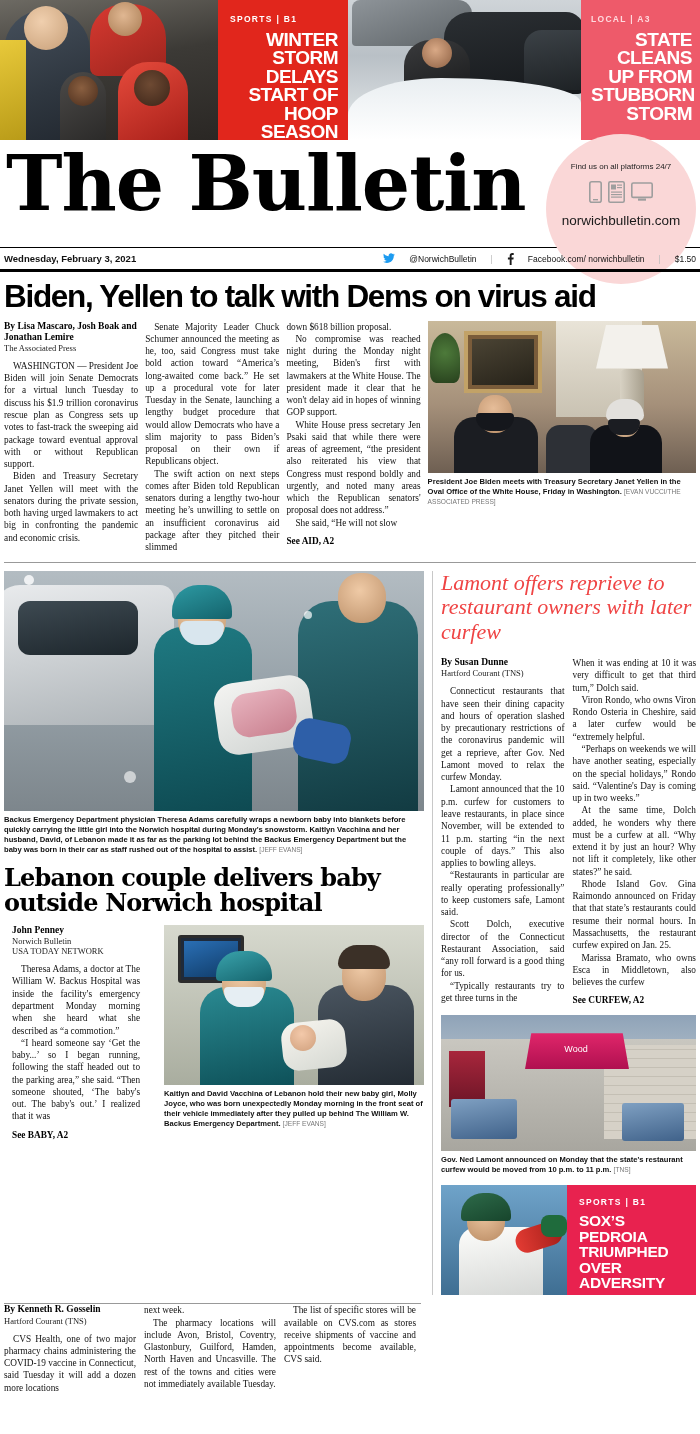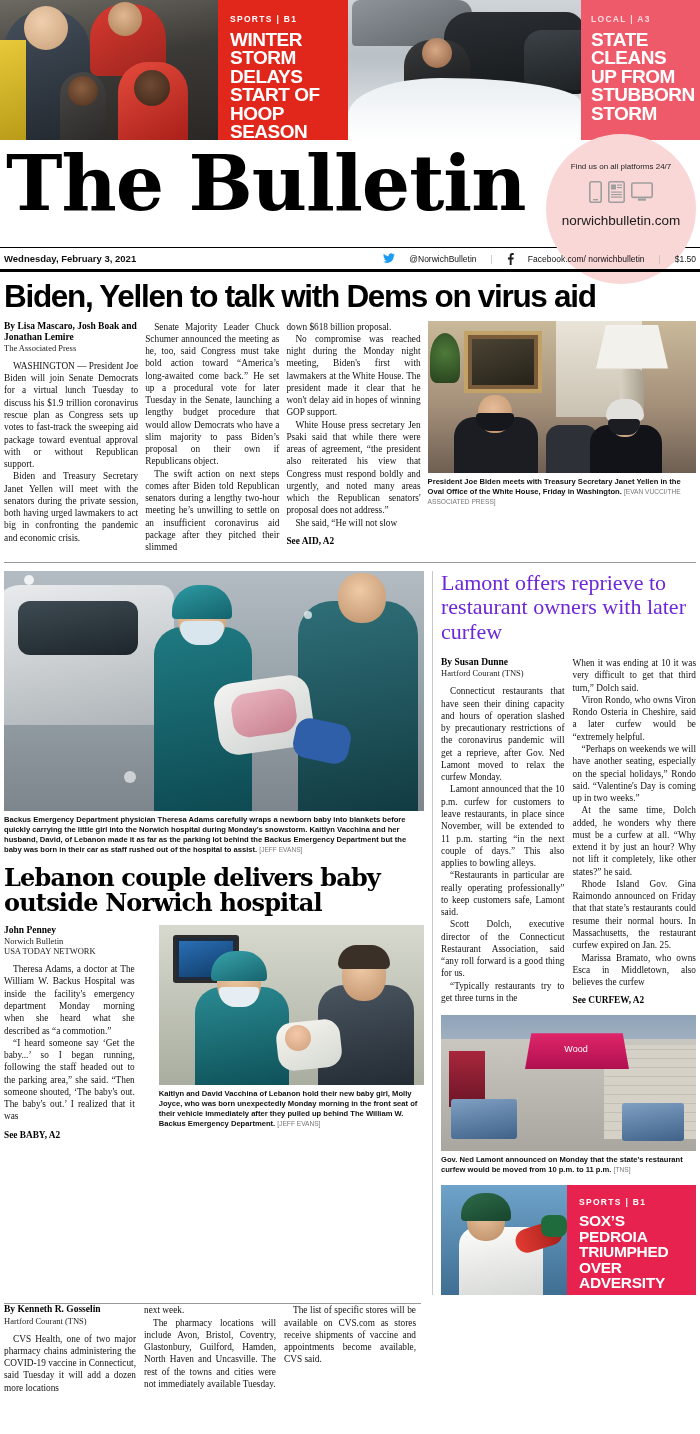--- a/index.html
+++ b/index.html
@@ -45,20 +45,21 @@
     padding: 14px 10px 0 12px;
   }
   .teaser-kicker {
     font-family: "Liberation Sans", sans-serif; font-weight: bold;
     font-size: 8.5px; letter-spacing: 1.3px; margin-bottom: 7px;
   }
   .teaser-hed {
     font-family: "Liberation Sans", sans-serif; font-weight: bold;
     font-size: 19px; line-height: 0.97; letter-spacing: -0.5px;
     text-transform: uppercase;
+    text-align: right;
   }
   .tp-snow { width: 233px; background: linear-gradient(180deg,#cfd4d8 0%,#b9c0c6 40%,#e8eced 100%); }
   .snow-car1 { position:absolute; left:4px; top:0px; width:120px; height:46px; border-radius:8px 14px 4px 4px;
     background: linear-gradient(160deg,#8e9499,#5e6468); }
   .snow-car2 { position:absolute; left:96px; top:12px; width:140px; height:82px; border-radius:26px 18px 6px 6px;
     background: linear-gradient(170deg,#2b2f33,#15181b); }
   .snow-car3 { position:absolute; left:176px; top:30px; width:70px; height:60px; border-radius:18px 8px 4px 4px;
     background: linear-gradient(170deg,#3c4247,#1d2124); }
   .snow-pile { position:absolute; left:0px; bottom:0px; width:233px; height:62px;
     background: linear-gradient(180deg,#e9eef1,#ffffff); border-radius: 40% 60% 0 0 / 60% 40% 0 0; }
@@ -185,21 +186,21 @@
 
   .hed2 {
     font-family: "DejaVu Serif", serif; font-weight: bold;
     font-size: 24px; line-height: 1.05; letter-spacing: -0.8px; color:#000;
     margin-top: 10px;
   }
 
   
   .hed3 {
     font-family: "Liberation Serif", serif; font-size: 22px; line-height: 1.13;
-    color:#6d28d9; margin-bottom: 12px;
+    color:#ef4444; margin-bottom: 12px; font-style: italic;
   }
 
   
   .ph-fam { height: 160px; background: linear-gradient(180deg,#c4c8bd 0%,#9ea497 100%); position:relative; overflow:hidden;}
   .fam-wall { position:absolute; left:0; top:0; width:100%; height:100%; background: linear-gradient(180deg,#d7d9ce,#a9ad9f);}
   .fam-mon { position:absolute; left:14px; top:10px; width:66px; height:48px; background:#1f2a3a; border:3px solid #2c2c2c; border-radius:3px;}
   .fam-mon-in { position:absolute; left:3px; top:3px; right:3px; bottom:3px; background: linear-gradient(160deg,#2a6fb5,#0f3a66);}
   .fam-mom-body { position:absolute; left:36px; top:62px; width:94px; height:98px; background: linear-gradient(170deg,#2a8a92,#0e5159); border-radius: 26px 26px 0 0;}
   .fam-mom-head { position:absolute; left:58px; top:34px; width:44px; height:48px; border-radius:46%; background: radial-gradient(circle at 45% 35%,#f0cba6,#c49a70);}
   .fam-mom-cap { position:absolute; left:52px; top:26px; width:56px; height:30px; border-radius: 24px 24px 4px 4px; background: linear-gradient(160deg,#3aa3ac,#15646d);}
@@ -383,21 +384,21 @@
         <div class="er-snow1"></div>
           <div class="er-snow2"></div>
           <div class="er-snow3"></div>
       </div>
       <div class="cap">
         <span>Backus Emergency Department physician Theresa Adams carefully wraps a newborn baby into blankets before quickly carrying the little girl into the Norwich hospital during Monday's snowstorm. Kaitlyn Vacchina and her husband, David, of Lebanon made it as far as the parking lot behind the Backus Emergency Department but the baby was born in their car as staff rushed out of the hospital to assist.</span>
         <span class="credit">[JEFF EVANS]</span>
       </div>
       <div class="hed2">Lebanon couple delivers baby outside Norwich hospital</div>
 
-      <div style="display:flex; gap:24px; margin-top:10px;">
+      <div style="display:flex; gap:24px; margin-top:10px;margin-left:8px;">
         <div style="width:136px;">
           <div class="byline">John Penney</div>
           <div class="byline-org" style="margin-bottom:0">Norwich Bulletin</div>
           <div class="byline-org">USA TODAY NETWORK</div>
           <div class="bodytext">
             <p>Theresa Adams, a doctor at The William W. Backus Hospital was inside the facility's emergency department Monday morning when she heard what she described as “a commotion.”</p>
             <p>“I heard someone say ‘Get the baby...’ so I began running, following the staff headed out to the parking area,” she said. “Then someone shouted, ‘The baby's out. The baby's out.’ I realized that it was</p>
           </div>
           <div class="seeline">See BABY, A2</div>
         </div>

